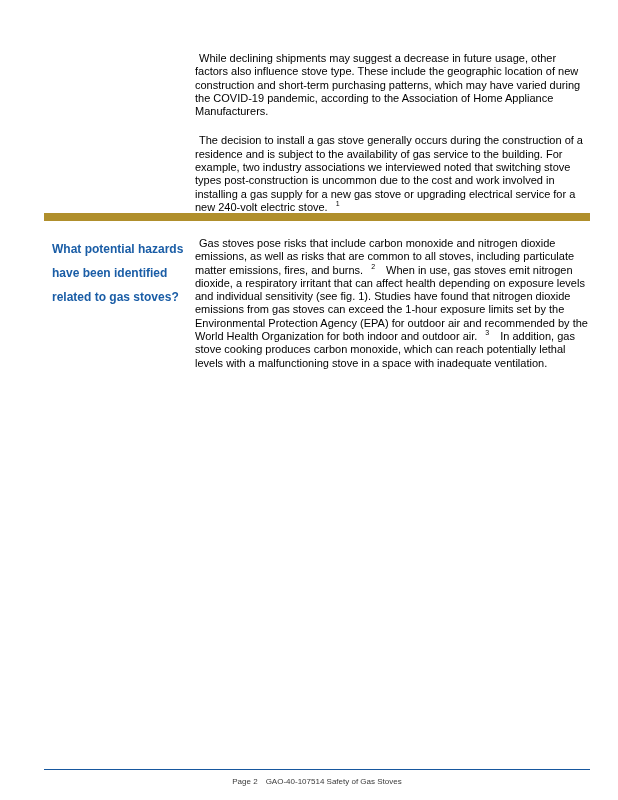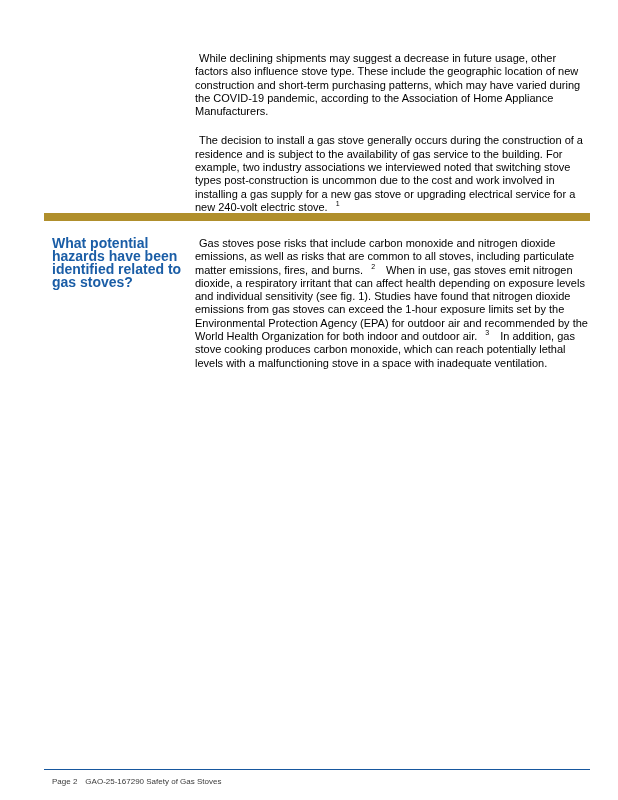--- a/index.html
+++ b/index.html
@@ -42,40 +42,40 @@
     position: absolute;
     left: 36px;
     top: 221px;
     width: 550px;
     display: flex;
     align-items: flex-start;
   }
   .section-heading {
     width: 143px;
     flex: 0 0 143px;
-    font-size: 14px;
+    font-size: 12px;
     font-weight: bold;
-    line-height: 13px;
+    line-height: 24px;
     color: #1A5DA6;
   }
   .section-body {
     width: 407px;
     flex: 0 0 407px;
     font-size: 11px;
     line-height: 13.3px;
   }
   .footer {
     position: absolute;
     left: 36px;
     top: 761px;
     width: 546px;
     border-top: 1.5px solid #17579E;
     padding-top: 3px;
     display: flex;
-    justify-content: flex-start;
+    justify-content: center;
     font-size: 8px;
     color: #3A3A3A;
   }
 </style>
 </head>
 <body>
 
 <div class="page">
 
   <div class="intro-block">
@@ -91,16 +91,16 @@
 
   <div class="section">
     <div class="section-heading">What potential hazards have been identified related to gas stoves?</div>
     <div class="section-body">
       <span>Gas stoves pose risks that include carbon monoxide and nitrogen dioxide emissions, as well as risks that are common to all stoves, including particulate matter emissions, fires, and burns.</span><sup class="footnote">2</sup><span> When in use, gas stoves emit nitrogen dioxide, a respiratory irritant that can affect health depending on exposure levels and individual sensitivity (see fig. 1). Studies have found that nitrogen dioxide emissions from gas stoves can exceed the 1-hour exposure limits set by the Environmental Protection Agency (EPA) for outdoor air and recommended by the World Health Organization for both indoor and outdoor air.</span><sup class="footnote">3</sup><span> In addition, gas stove cooking produces carbon monoxide, which can reach potentially lethal levels with a malfunctioning stove in a space with inadequate ventilation.</span>
     </div>
   </div>
 
   <div class="footer">
     <span>Page 2</span>
-    <span>GAO-25-167290 Safety of Gas Stoves</span>
+    <span>GAO-40-107514 Safety of Gas Stoves</span>
   </div>
 
 </div>
 
 </body></html>

